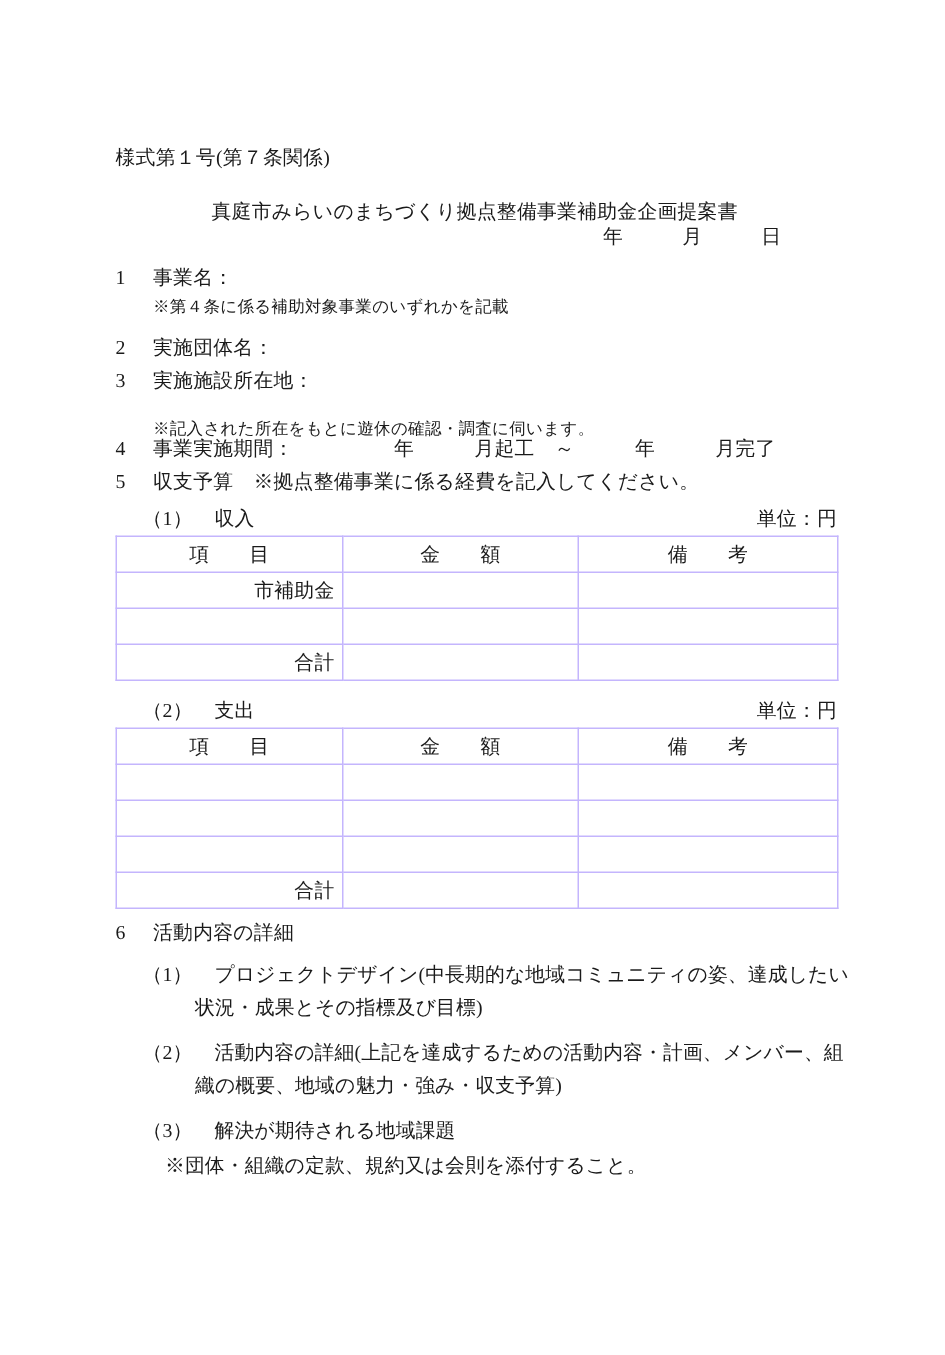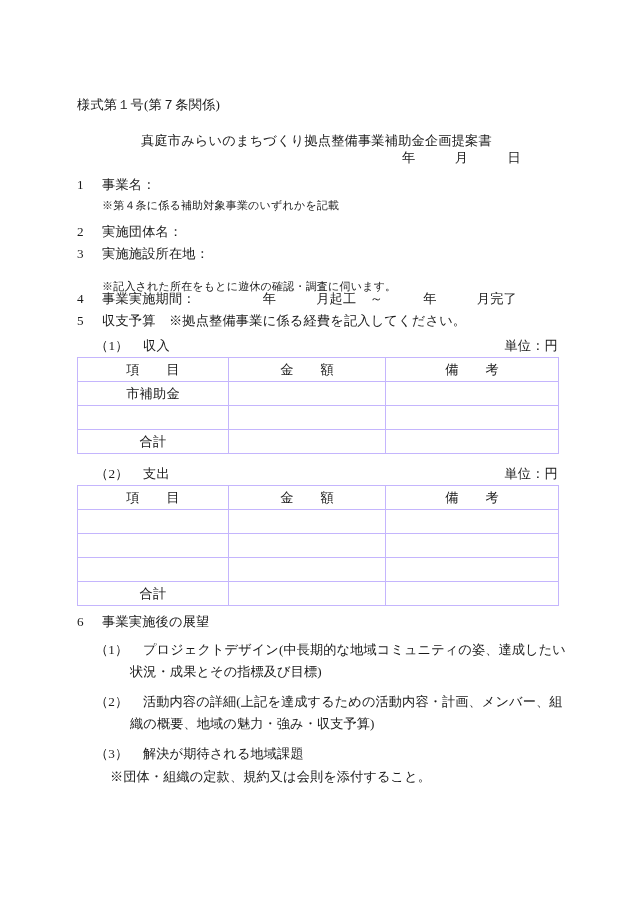--- a/index.html
+++ b/index.html
@@ -95,21 +95,21 @@
   }
   table.budget td, table.budget th {
     border: 1px solid #c4b5fd;
     height: 23px;
     padding: 0 5px;
     font-weight: normal;
     vertical-align: middle;
     letter-spacing: 0.2px;
   }
   table.budget th { text-align: center; }
-  table.budget td { text-align: center; }
+  table.budget td { text-align: right; }
   table.budget col.c-item { width: 151px; }
   table.budget col.c-amt  { width: 157px; }
   table.budget col.c-note { width: 173px; }
 
   .table-income { top: 357px; }
   .table-expense { top: 485px; }
 
   
   .sec6-item {
     position: absolute;
@@ -252,21 +252,21 @@
       <tr>
         <td>合計</td>
         <td></td>
         <td></td>
       </tr>
     </tbody>
   </table>
 
   <div class="item i6">
     <span class="num">6</span>
-    <span class="txt">事業実施後の展望</span>
+    <span class="txt">活動内容の詳細</span>
   </div>
 
   <div class="sec6-item s6a">
     <span class="par">（1）</span>
     <span class="body">プロジェクトデザイン(中長期的な地域コミュニティの姿、達成したい</span>
   </div>
   <div class="cont s6a2">状況・成果とその指標及び目標)</div>
 
   <div class="sec6-item s6b">
     <span class="par">（2）</span>

